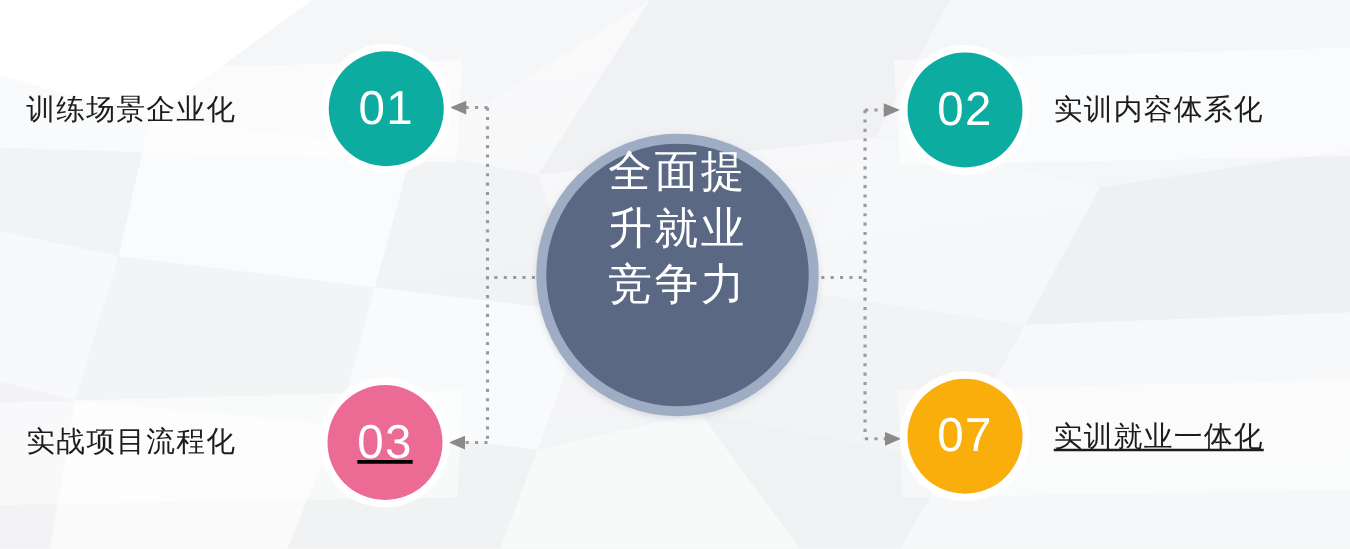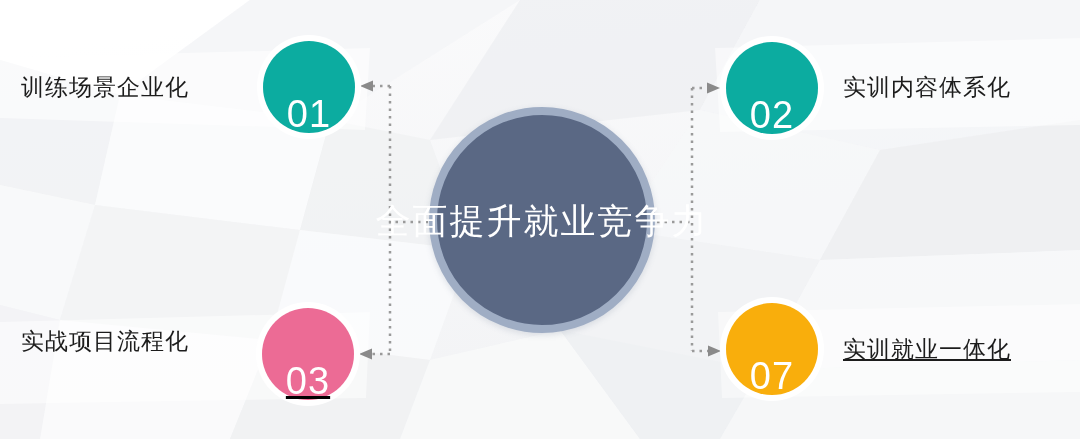--- a/index.html
+++ b/index.html
@@ -37,22 +37,21 @@
     left: 429px;
     top: 107px;
     width: 226px;
     height: 226px;
     border-radius: 50%;
     background: #5a6884;
     border: 8px solid #9fadc4;
     box-sizing: border-box;
     display: flex;
     align-items: center;
-    justify-content: center;
-    flex-direction: row;
+    flex-direction: column;
     box-shadow: 0 2px 6px rgba(90,104,132,0.18);
   }
   .hub-line {
     color: #ffffff;
     font-size: 35px;
     line-height: 45px;
     letter-spacing: 2px;
     font-weight: 400;
     white-space: nowrap;
   }
@@ -66,21 +65,21 @@
     box-sizing: border-box;
     display: flex;
     align-items: center;
     justify-content: center;
   }
   .node-disc {
     width: 92px;
     height: 92px;
     border-radius: 50%;
     display: flex;
-    align-items: flex-end;
+    align-items: center;
     justify-content: center;
   }
   .node-num {
     color: #ffffff;
     font-size: 38px;
     line-height: 38px;
     font-weight: 400;
     letter-spacing: 1px;
   }
   #node-01 { left: 257px; top: 35px; }
@@ -95,21 +94,21 @@
     font-size: 23px;
     line-height: 34px;
     letter-spacing: 1px;
     white-space: nowrap;
     font-weight: 400;
   }
   .label-left  { text-align: right; }
   .label-right { text-align: center; }
   #label-01 { left: 21px;  top: 70px;  }
   #label-02 { left: 843px; top: 70px;  }
-  #label-03 { left: 21px;  top: 324px; }
+  #label-03 { left: 21px;  top: 336px; }
   #label-04 { left: 843px; top: 332px; text-decoration: underline; }
 </style>
 </head>
 <body>
 
 <div id="slide">
 
   <svg id="bg-poly" viewBox="0 0 1080 439" preserveAspectRatio="none" aria-hidden="true">
     <defs>
       <linearGradient id="gBase" x1="0" y1="0" x2="0.3" y2="1">

